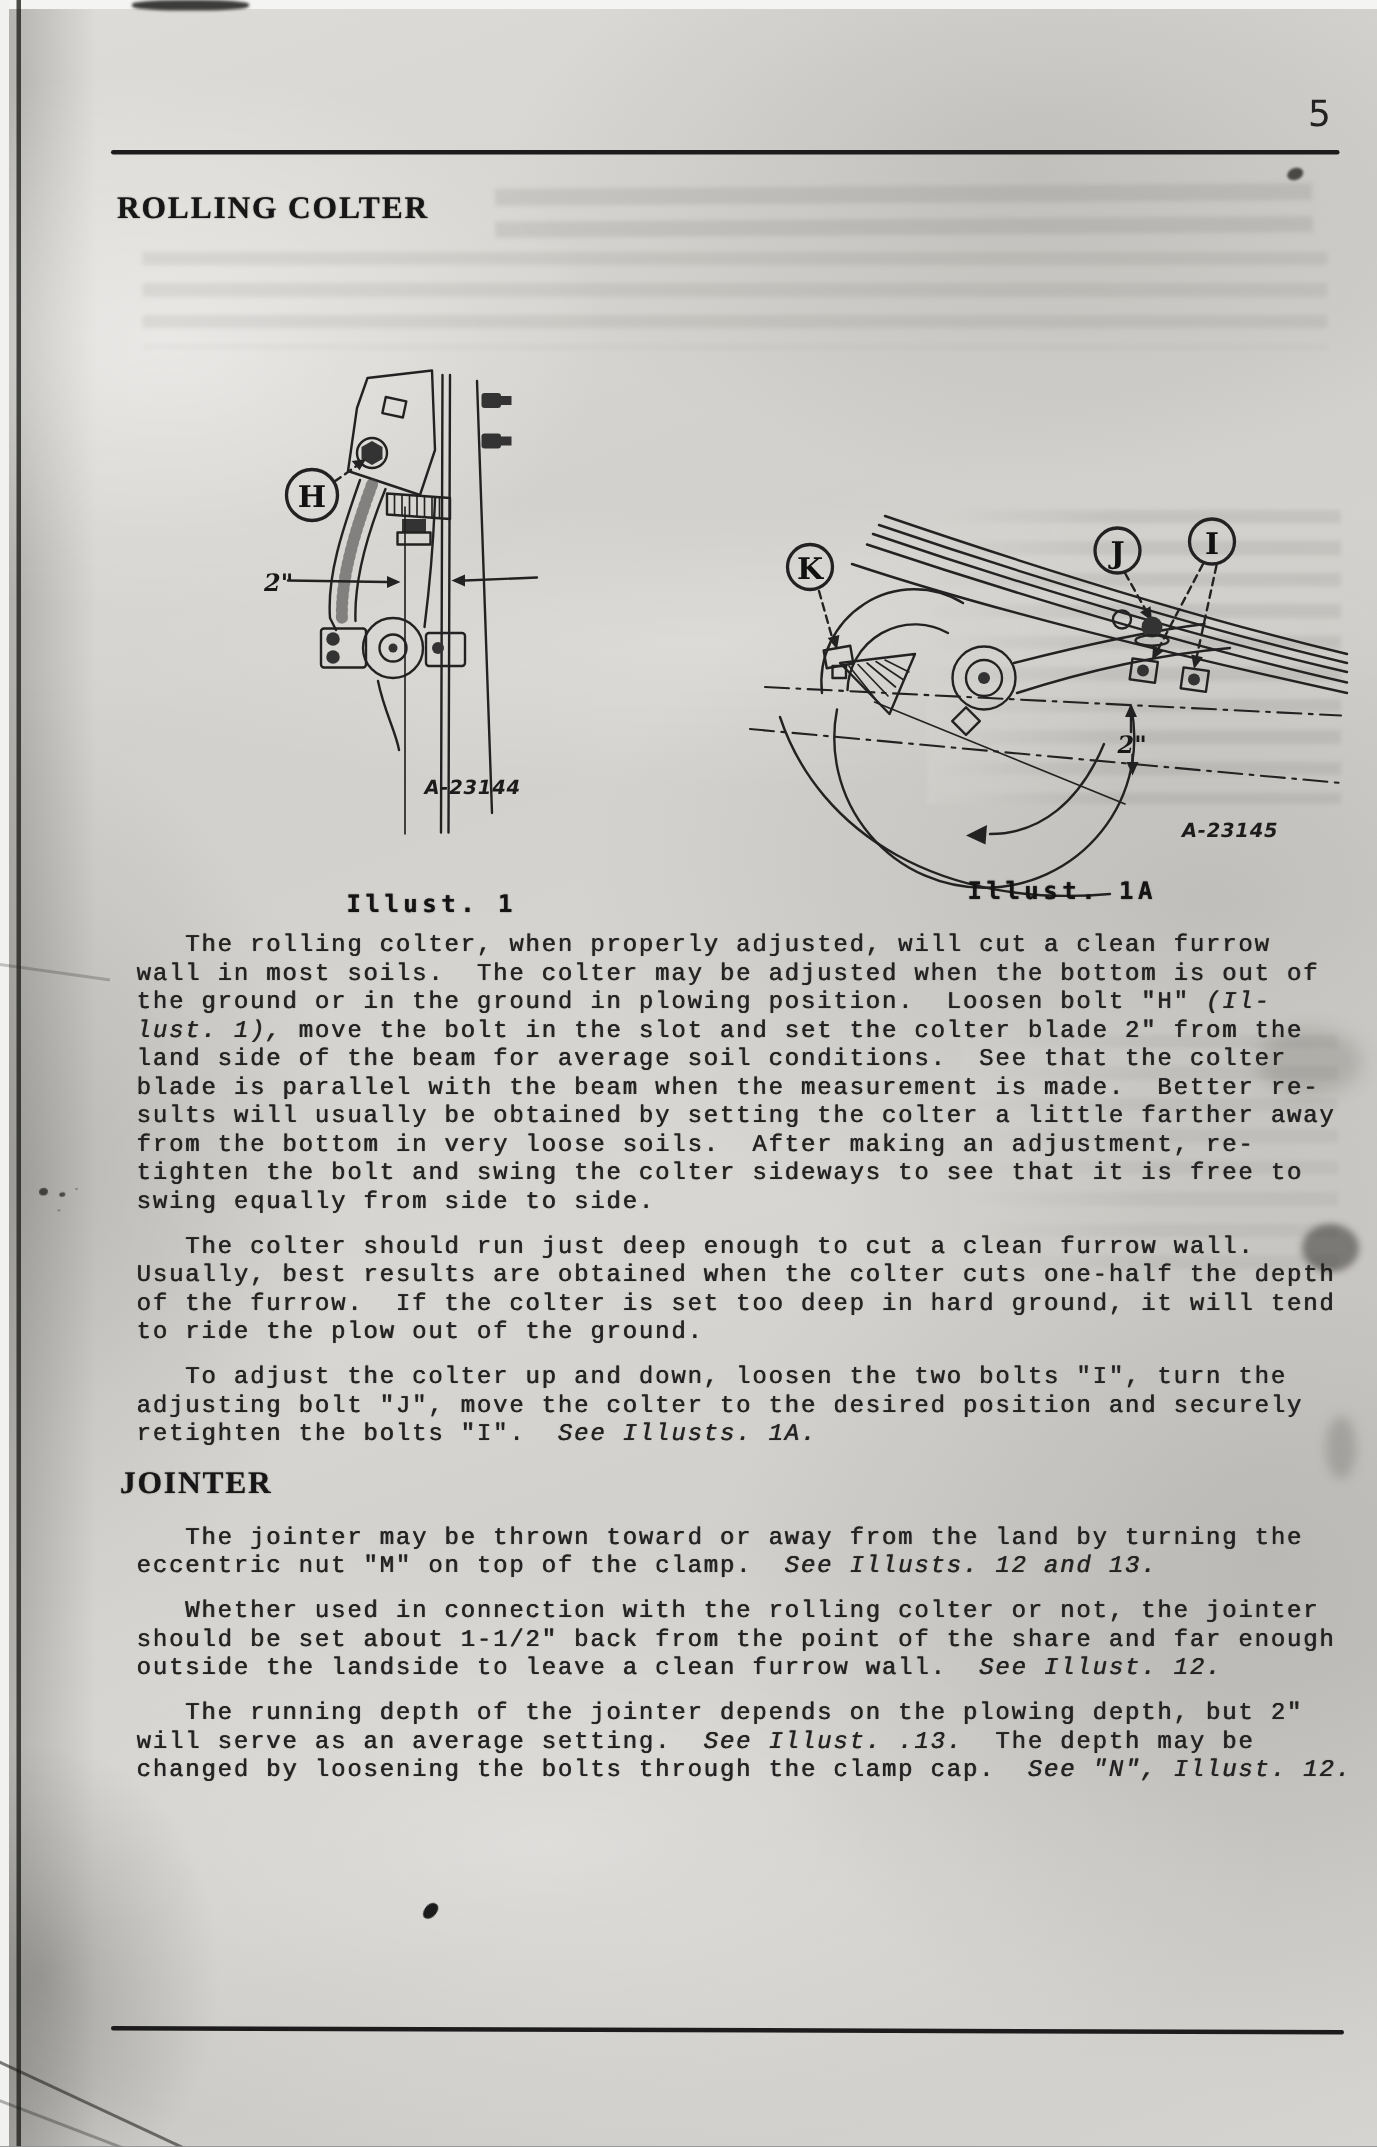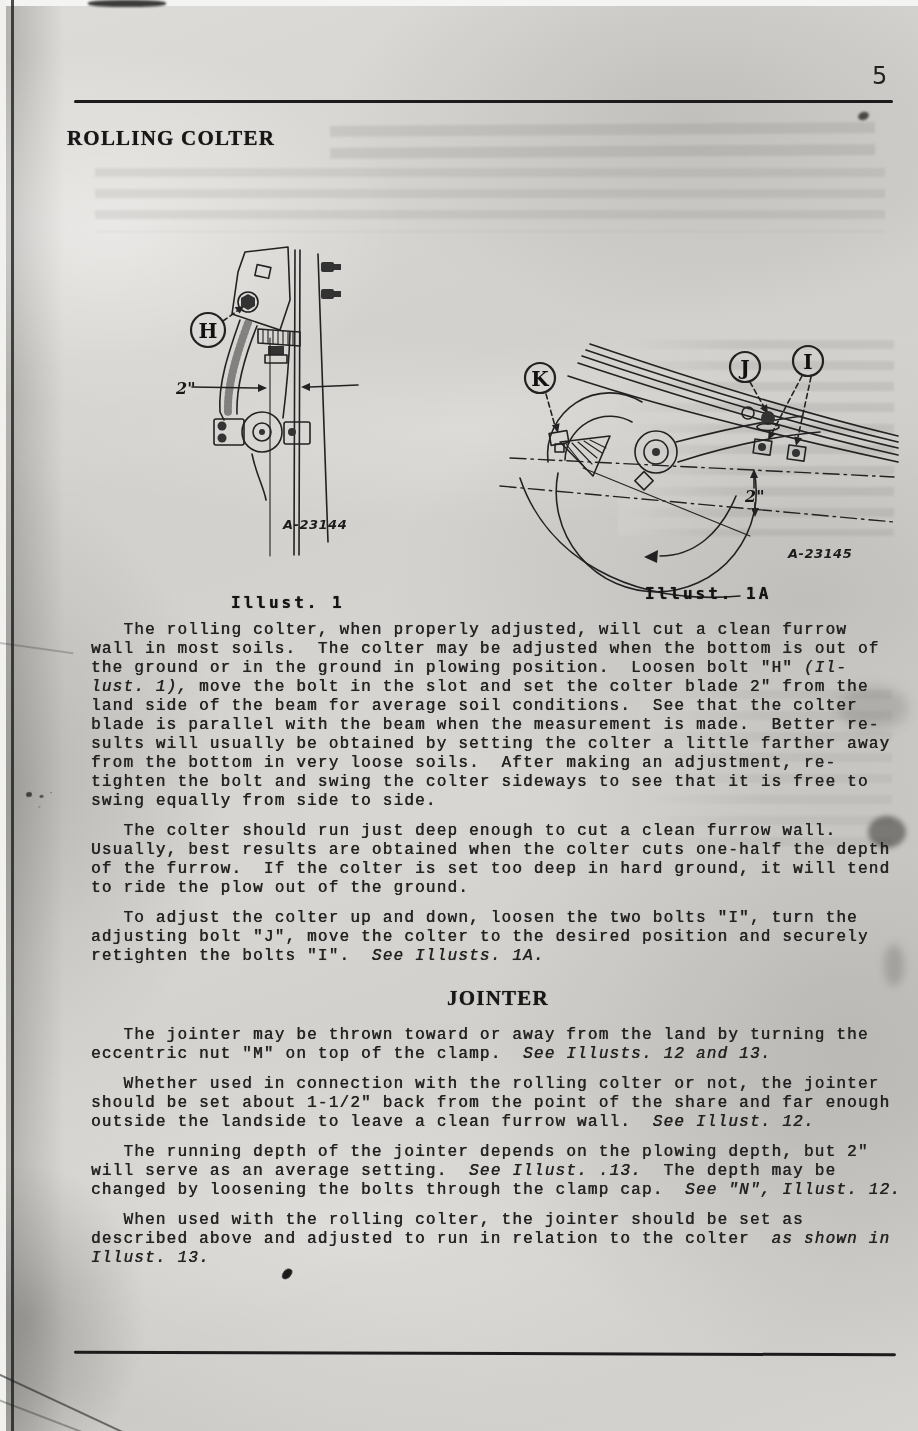--- a/index.html
+++ b/index.html
@@ -25,22 +25,22 @@
   .binding{left:11px;top:0;width:2.5px;height:1431px;background:rgba(28,28,26,.78);filter:blur(.4px);}
   .rule{background:#1c1c1c;height:2.6px;border-radius:2px;}
   .rule-top{left:74px;top:100px;width:819px;}
   .rule-bottom{left:74px;top:1352px;width:822px;transform:rotate(.18deg);}
   .page-number{left:872px;top:62px;font-family:"DejaVu Sans",sans-serif;font-size:24px;color:#222;}
   .section-heading{
     font-family:"Liberation Serif",serif;font-weight:bold;color:#171717;
     font-size:21px;letter-spacing:1.2px;margin:0;
     text-shadow:0 0 .8px rgba(20,20,20,.85);
   }
-  .heading-top{left:67px;top:126px;}
-  .heading-inline{margin:21px 0 17px 0;line-height:22px;font-size:21px;text-align:center;}
+  .heading-top{left:78px;top:126px;}
+  .heading-inline{margin:11px 0 17px 0;line-height:22px;font-size:21px;}
   .body-text{
     left:80px;top:610px;width:836px;
     font-size:16px;line-height:19px;letter-spacing:1.2px;color:#222;
     text-shadow:.4px 0 0 rgba(30,30,30,.75), 0 0 .7px rgba(40,40,40,.5);
   }
   .body-para{margin:11px;white-space:pre-wrap;}
   .ital{font-style:italic;}
   .caption{
     font-family:"DejaVu Sans Mono",monospace;font-weight:bold;
     font-size:16px;letter-spacing:3px;color:#141414;
@@ -263,23 +263,20 @@
     <h2 class="section-heading heading-inline">JOINTER</h2>
     <div>
         <p class="body-para"><span>   The jointer may be thrown toward or away from the land by turning the
 eccentric nut "M" on top of the clamp.  </span><span class="ital">See Illusts. 12 and 13.</span></p>
         <p class="body-para"><span>   Whether used in connection with the rolling colter or not, the jointer
 should be set about 1-1/2" back from the point of the share and far enough
 outside the landside to leave a clean furrow wall.  </span><span class="ital">See Illust. 12.</span></p>
         <p class="body-para"><span>   The running depth of the jointer depends on the plowing depth, but 2"
 will serve as an average setting.  </span><span class="ital">See Illust. .13.</span><span>  The depth may be
 changed by loosening the bolts through the clamp cap.  </span><span class="ital">See "N", Illust. 12.</span></p>
-        <p class="body-para"><span>   When used with the rolling colter, the jointer should be set as
-described above and adjusted to run in relation to the colter  </span><span class="ital">as shown in
-Illust. 13.</span></p>
       </div>
   </div>
 
   <div class="abs rule rule-bottom"></div>
   <div class="abs stain s1"></div>
   <div class="abs stain s2"></div>
   <div class="abs stain s3"></div>
   <div class="abs speck1"></div>
   <div class="abs speck2"></div>
   <div class="abs smudge"></div>

